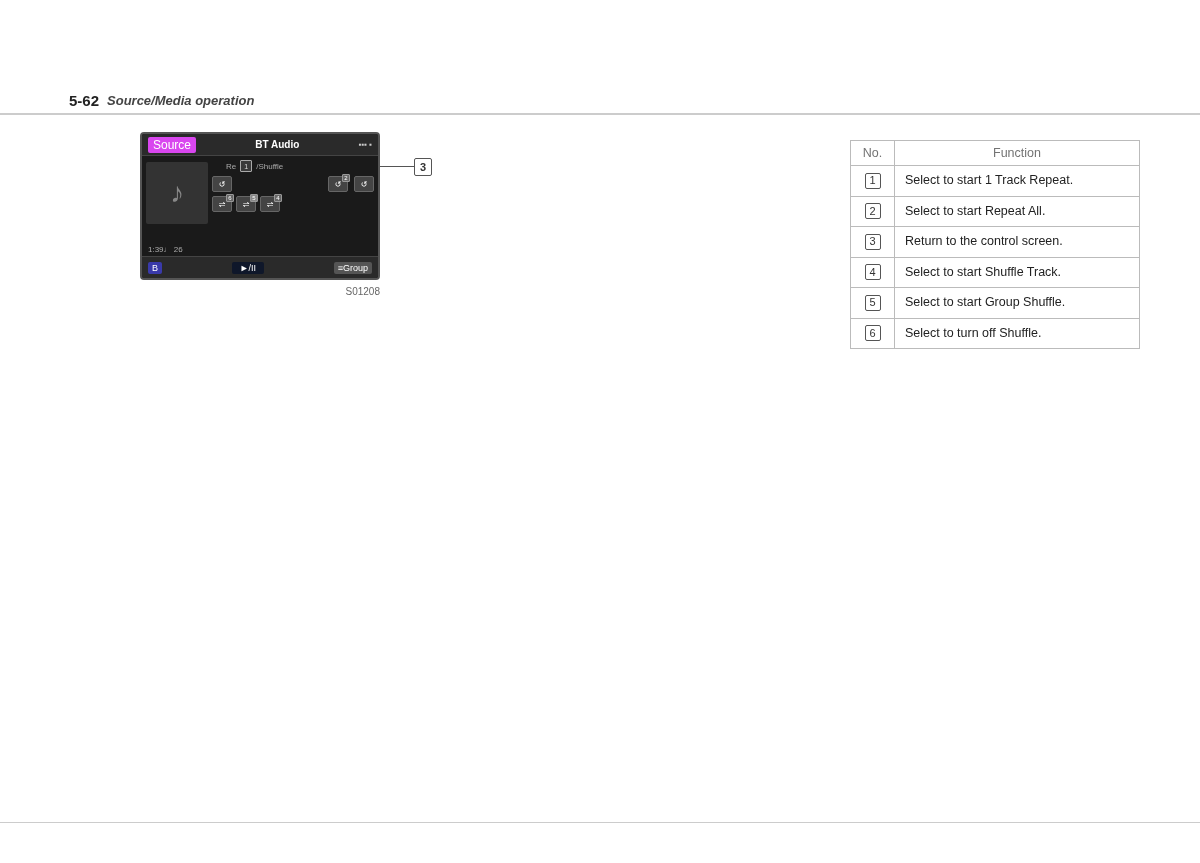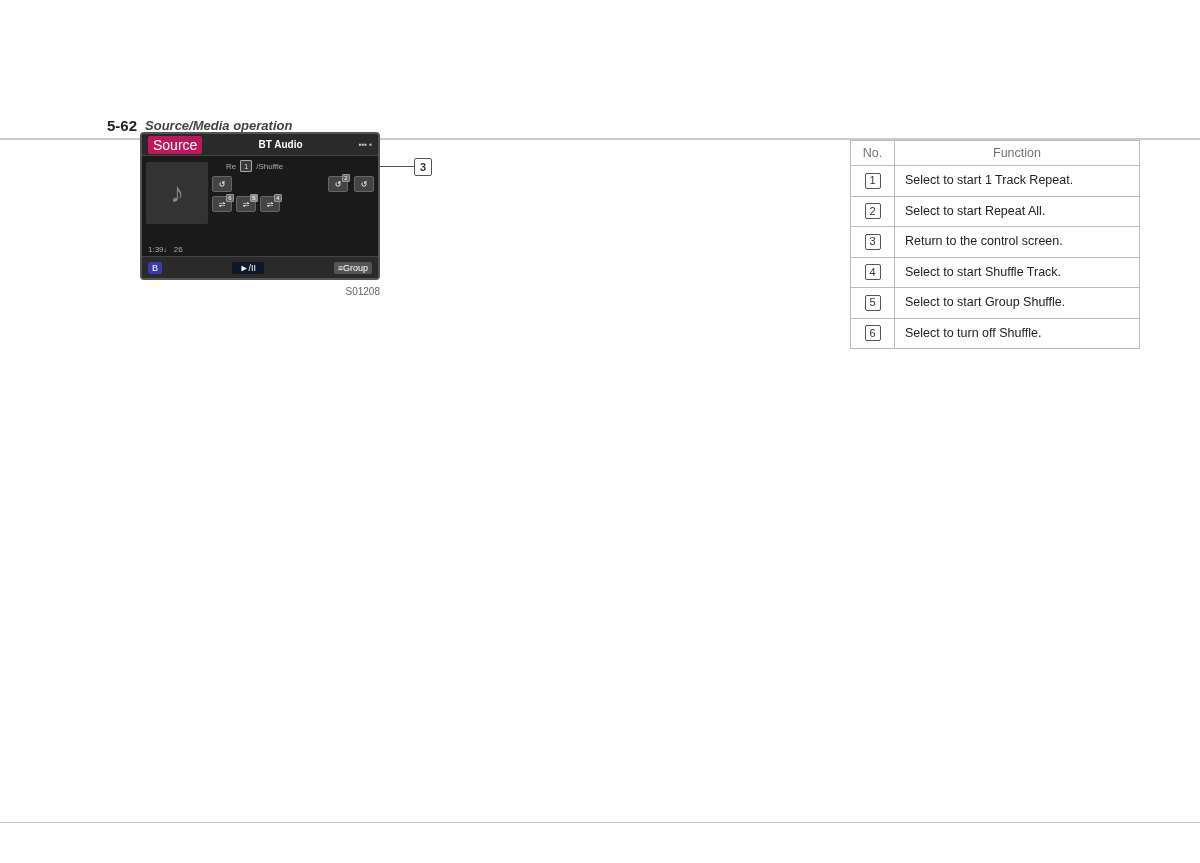--- a/index.html
+++ b/index.html
@@ -9,28 +9,28 @@
       background: #ffffff;
       font-family: Arial, Helvetica, sans-serif;
       font-size: 13px;
       color: #222;
       overflow: hidden;
     }
 
     
     .header-bar {
       position: absolute;
-      top: 112px;
+      top: 87px;
       left: 0;
       right: 0;
       height: 28px;
       border-bottom: 2px solid #ccc;
       display: flex;
       align-items: center;
-      padding-left: 107px;
+      padding-left: 69px;
       text-align: right;
     }
     .header-page-num {
       font-size: 15px;
       font-weight: bold;
       color: #222;
     }
     .header-title {
       font-size: 13px;
       font-style: italic;
@@ -79,23 +79,23 @@
     .screen-top-bar {
       background: #2a2a2a;
       height: 22px;
       display: flex;
       align-items: center;
       justify-content: space-between;
       padding: 0 6px;
       border-bottom: 1px solid #444;
     }
     .screen-source-btn {
-      background: #be185d;
-      color: #fff;
-      font-size: 14px;
+      background: #d946ef;
+      color: #fff;
+      font-size: 12px;
       padding: 1px 5px;
       border-radius: 2px;
     }
     .screen-title-text {
       color: #fff;
       font-size: 10px;
       font-weight: bold;
     }
     .screen-status-icons {
       display: flex;

